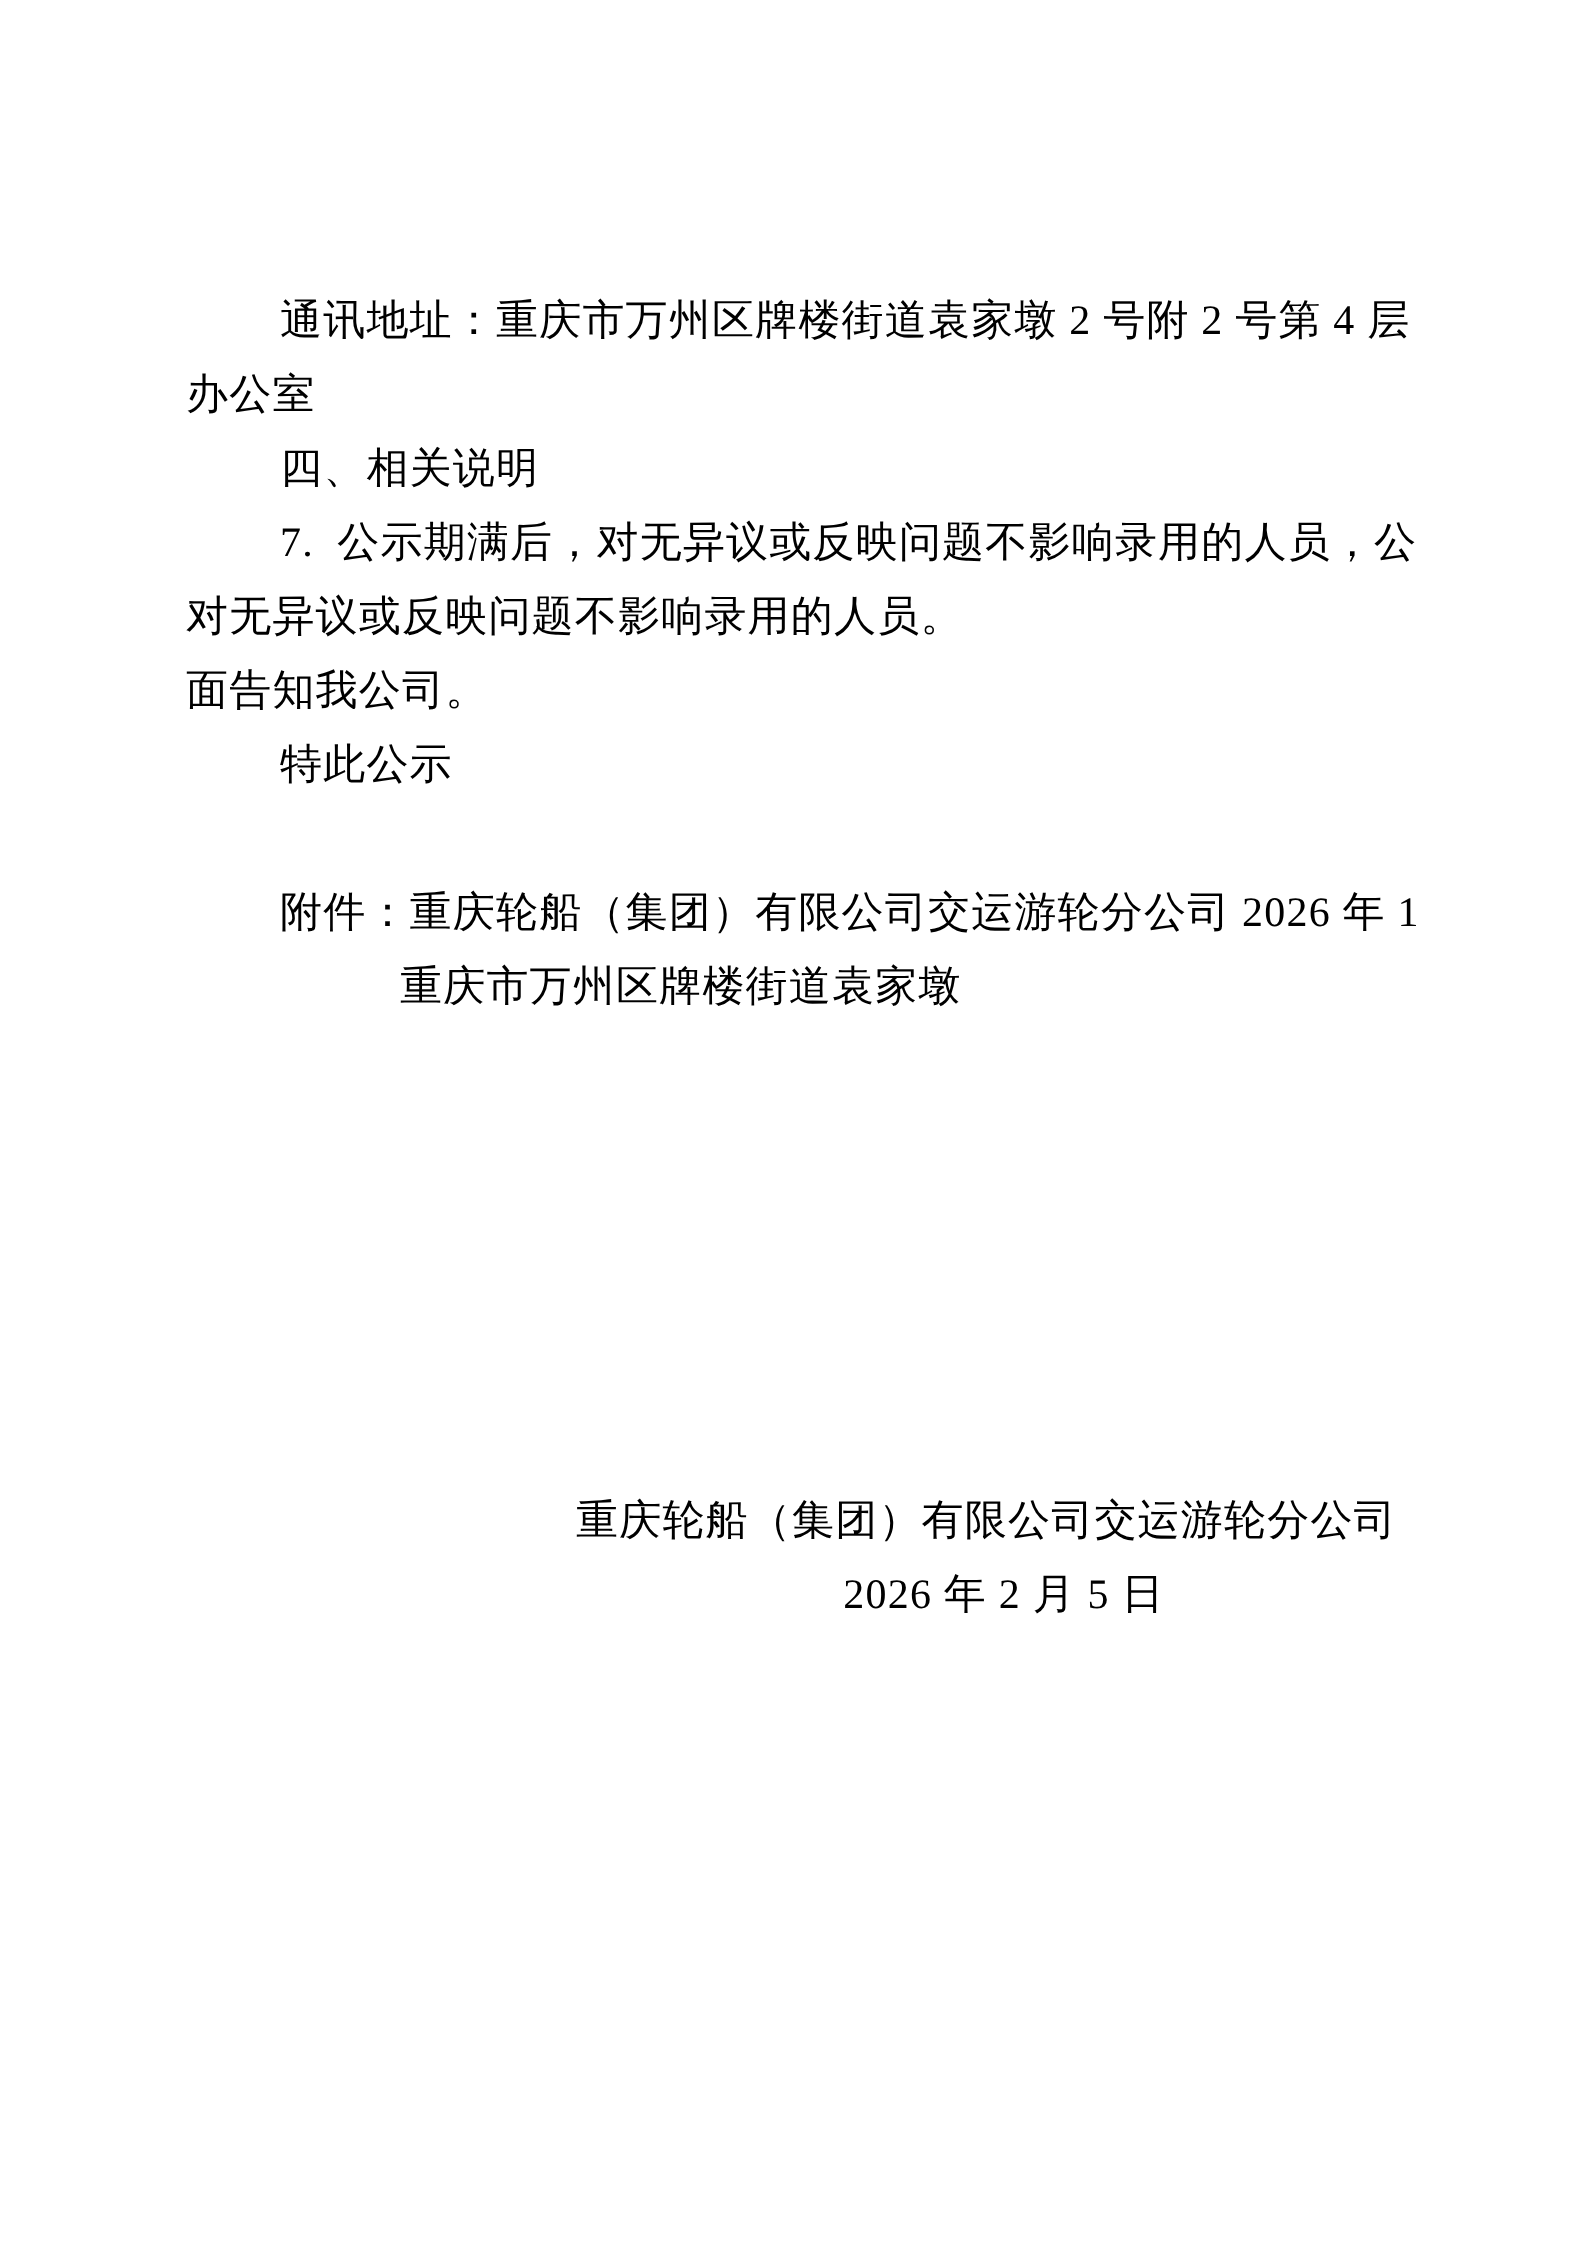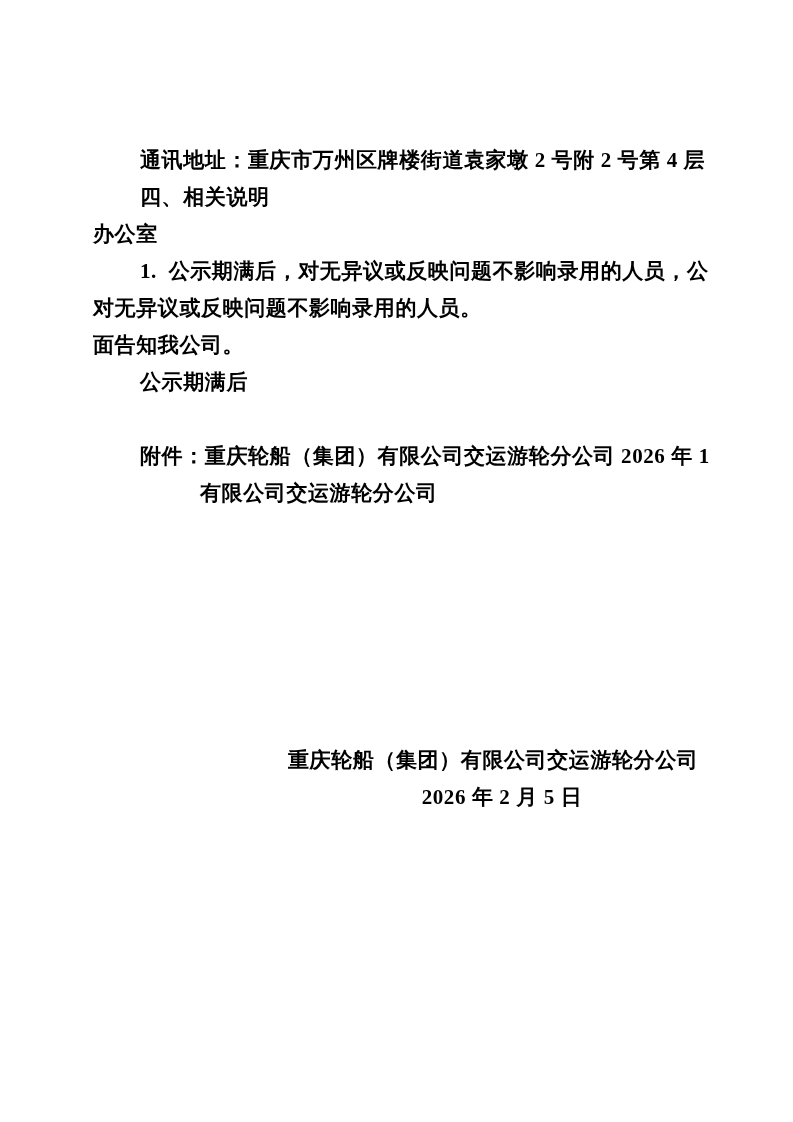--- a/index.html
+++ b/index.html
@@ -26,21 +26,20 @@
     .content {
       position: absolute;
       left: 93px;
       top: 142px;
       width: 624px;
     }
     .line {
       line-height: 37px;
       height: 37px;
       white-space: pre;
-      font-weight: bold;
     }
     .indent {
       padding-left: 47px;
     }
     .hang {
       padding-left: 107px;
     }
     .blank {
       height: 37px;
     }
@@ -58,28 +57,28 @@
     }
     .sig-date {
     }
   </style>
 </head>
 <body>
 
 <div class="page">
   <div class="content">
     <div class="line indent">通讯地址：重庆市万州区牌楼街道袁家墩 2 号附 2 号第 4 层</div>
+    <div class="line">办公室</div>
     <div class="line indent">四、相关说明</div>
-    <div class="line">办公室</div>
-    <div class="line indent">1.  公示期满后，对无异议或反映问题不影响录用的人员，公</div>
+    <div class="line indent">7.  公示期满后，对无异议或反映问题不影响录用的人员，公</div>
     <div class="line">对无异议或反映问题不影响录用的人员。</div>
     <div class="line">面告知我公司。</div>
-    <div class="line indent">公示期满后</div>
+    <div class="line indent">特此公示</div>
     <div class="line blank"></div>
     <div class="line indent">附件：重庆轮船（集团）有限公司交运游轮分公司 2026 年 1</div>
-    <div class="line hang">有限公司交运游轮分公司</div>
+    <div class="line hang">重庆市万州区牌楼街道袁家墩</div>
   </div>
 
   <div class="signature">
     <div class="line sig-company">重庆轮船（集团）有限公司交运游轮分公司</div>
     <div class="line sig-date">2026 年 2 月 5 日</div>
   </div>
 </div>
 
 </body></html>

